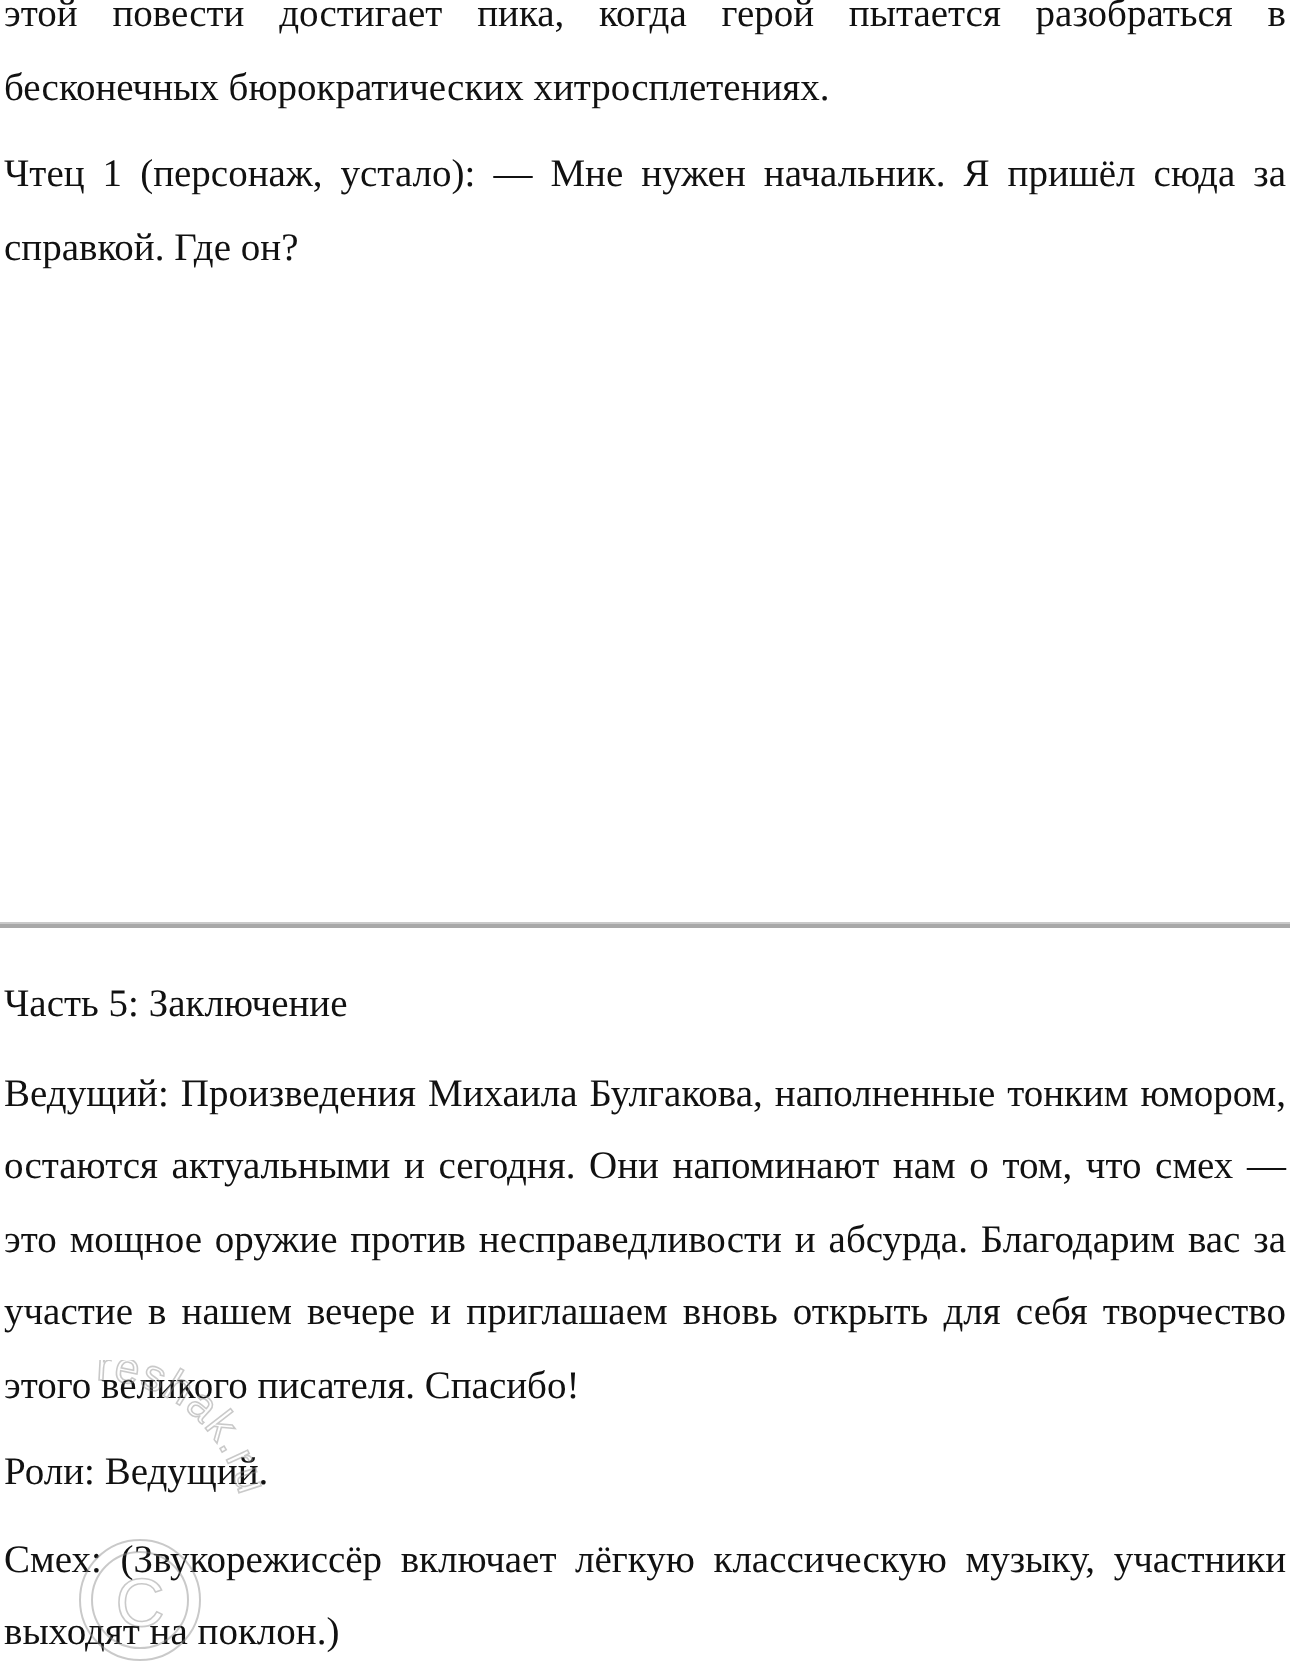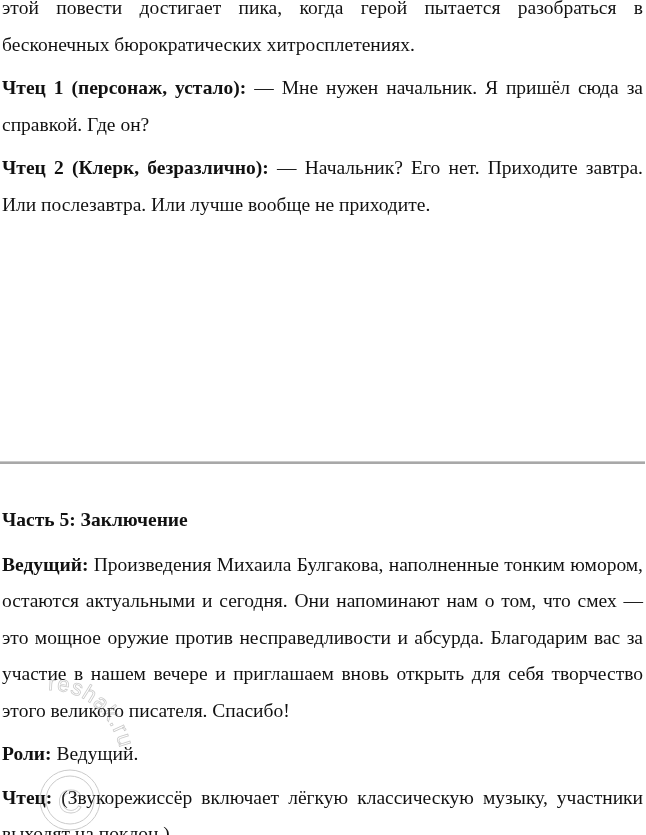--- a/index.html
+++ b/index.html
@@ -22,42 +22,41 @@
       width: 641px;
     }
     p {
       margin: 0 0 7px 0;
       font-size: 19.5px;
       line-height: 36.5px;
       text-align: justify;
       text-align-last: left;
     }
     .label {
-      font-weight: bold;
+      font-weight: normal;
     }
     .divider {
       position: absolute;
       left: 0;
       top: 461px;
       width: 645px;
       height: 3px;
       background: #a8a8a8;
       border-top: 1px solid #c9c9c9;
       box-sizing: border-box;
     }
     .section-2 {
       position: absolute;
       left: 2px;
       top: 485px;
       width: 641px;
     }
     .heading {
-      font-weight: bold;
+      font-weight: normal;
       margin-bottom: 8px;
-      margin-top: 17px;
     }
     .watermark {
       position: absolute;
       left: 28px;
       top: 680px;
       width: 110px;
       height: 155px;
       pointer-events: none;
       opacity: 0.45;
     }
@@ -65,42 +64,39 @@
 </head>
 <body>
 
 <div class="page">
   <p>этой повести достигает пика, когда герой пытается разобраться в бесконечных бюрократических хитросплетениях.</p>
 
   <p>
     <span class="label">Чтец 1 (персонаж, устало):</span><span> — Мне нужен начальник. Я пришёл сюда за справкой. Где он?</span>
   </p>
 
-  <p>
-    <span class="label">Чтец 2 (Клерк, безразлично):</span><span> — Начальник? Его нет. Приходите завтра. Или послезавтра. Или лучше вообще не приходите.</span>
-  </p>
 
 
 </div>
 
 <div class="divider"></div>
 
 <div class="section-2">
   <p class="heading">Часть 5: Заключение</p>
 
   <p>
     <span class="label">Ведущий:</span><span> Произведения Михаила Булгакова, наполненные тонким юмором, остаются актуальными и сегодня. Они напоминают нам о том, что смех — это мощное оружие против несправедливости и абсурда. Благодарим вас за участие в нашем вечере и приглашаем вновь открыть для себя творчество этого великого писателя. Спасибо!</span>
   </p>
 
   <p>
     <span class="label">Роли:</span><span> Ведущий.</span>
   </p>
 
   <p>
-    <span class="label">Чтец:</span><span> (Звукорежиссёр включает лёгкую классическую музыку, участники выходят на поклон.)</span>
+    <span class="label">Смех:</span><span> (Звукорежиссёр включает лёгкую классическую музыку, участники выходят на поклон.)</span>
   </p>
 </div>
 
 <svg class="watermark" viewBox="0 0 110 155" xmlns="http://www.w3.org/2000/svg">
   <defs>
     <path id="wm-arc" d="M 20 10 C 60 10, 95 40, 95 95" fill="none"></path>
   </defs>
   <text font-family="Liberation Sans, sans-serif" font-size="22" fill="none" stroke="#8a8a8a" stroke-width="0.8" letter-spacing="1">
     <textPath href="#wm-arc">reshak.ru</textPath>
   </text>

